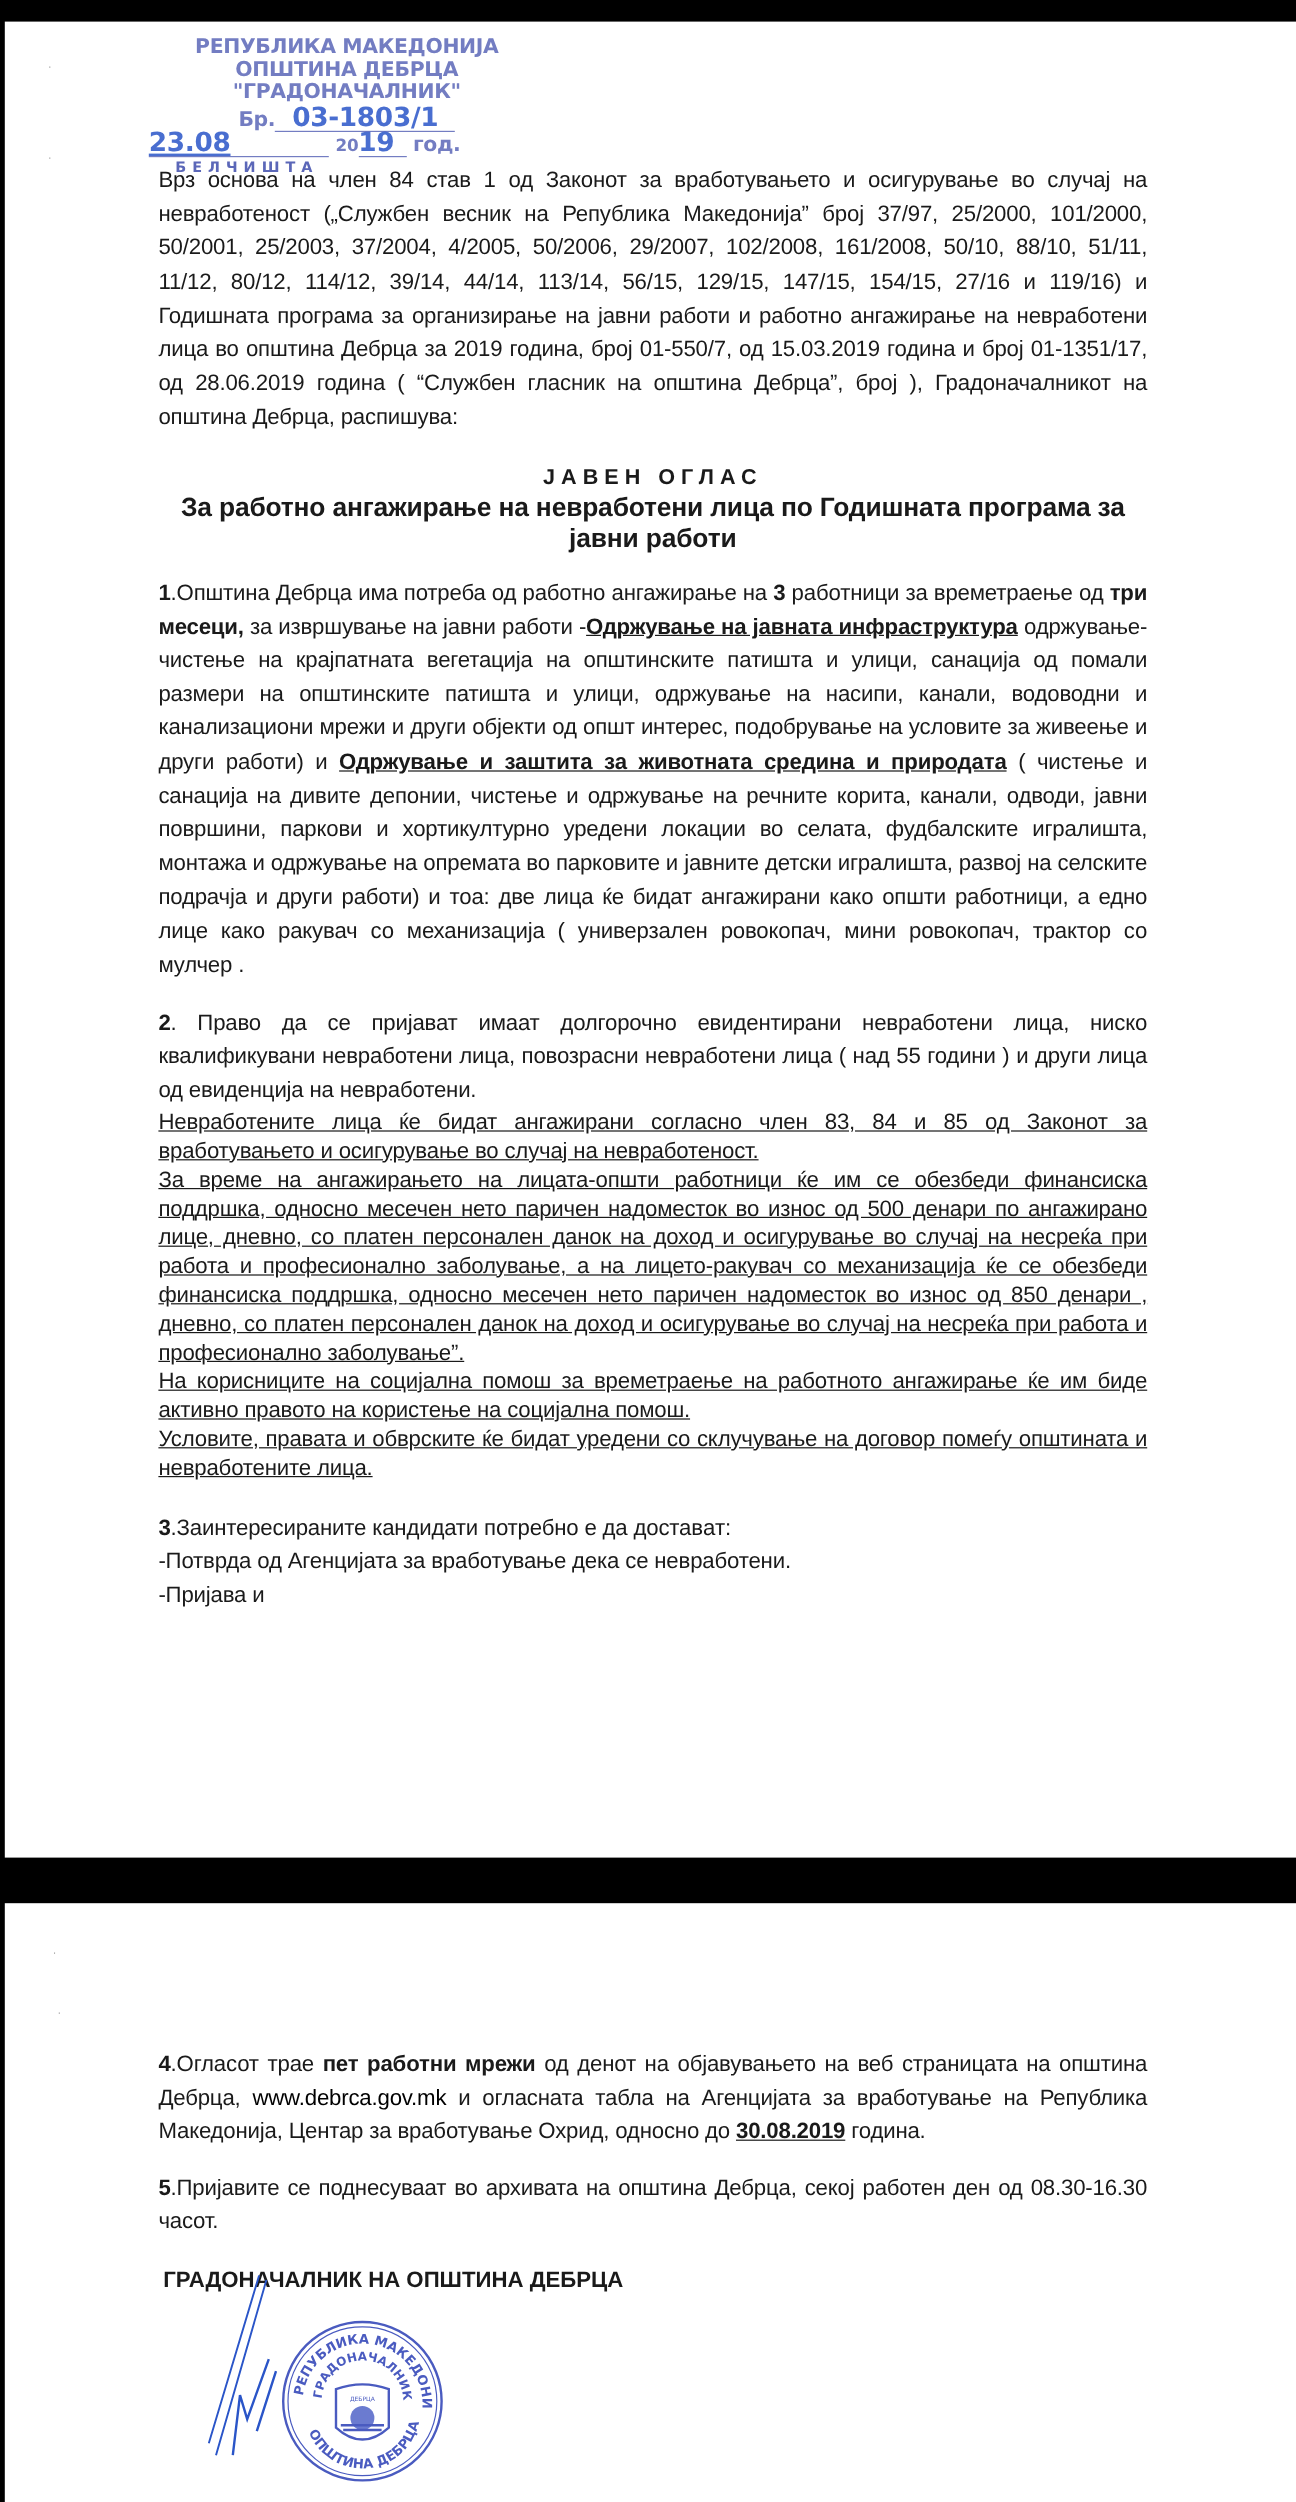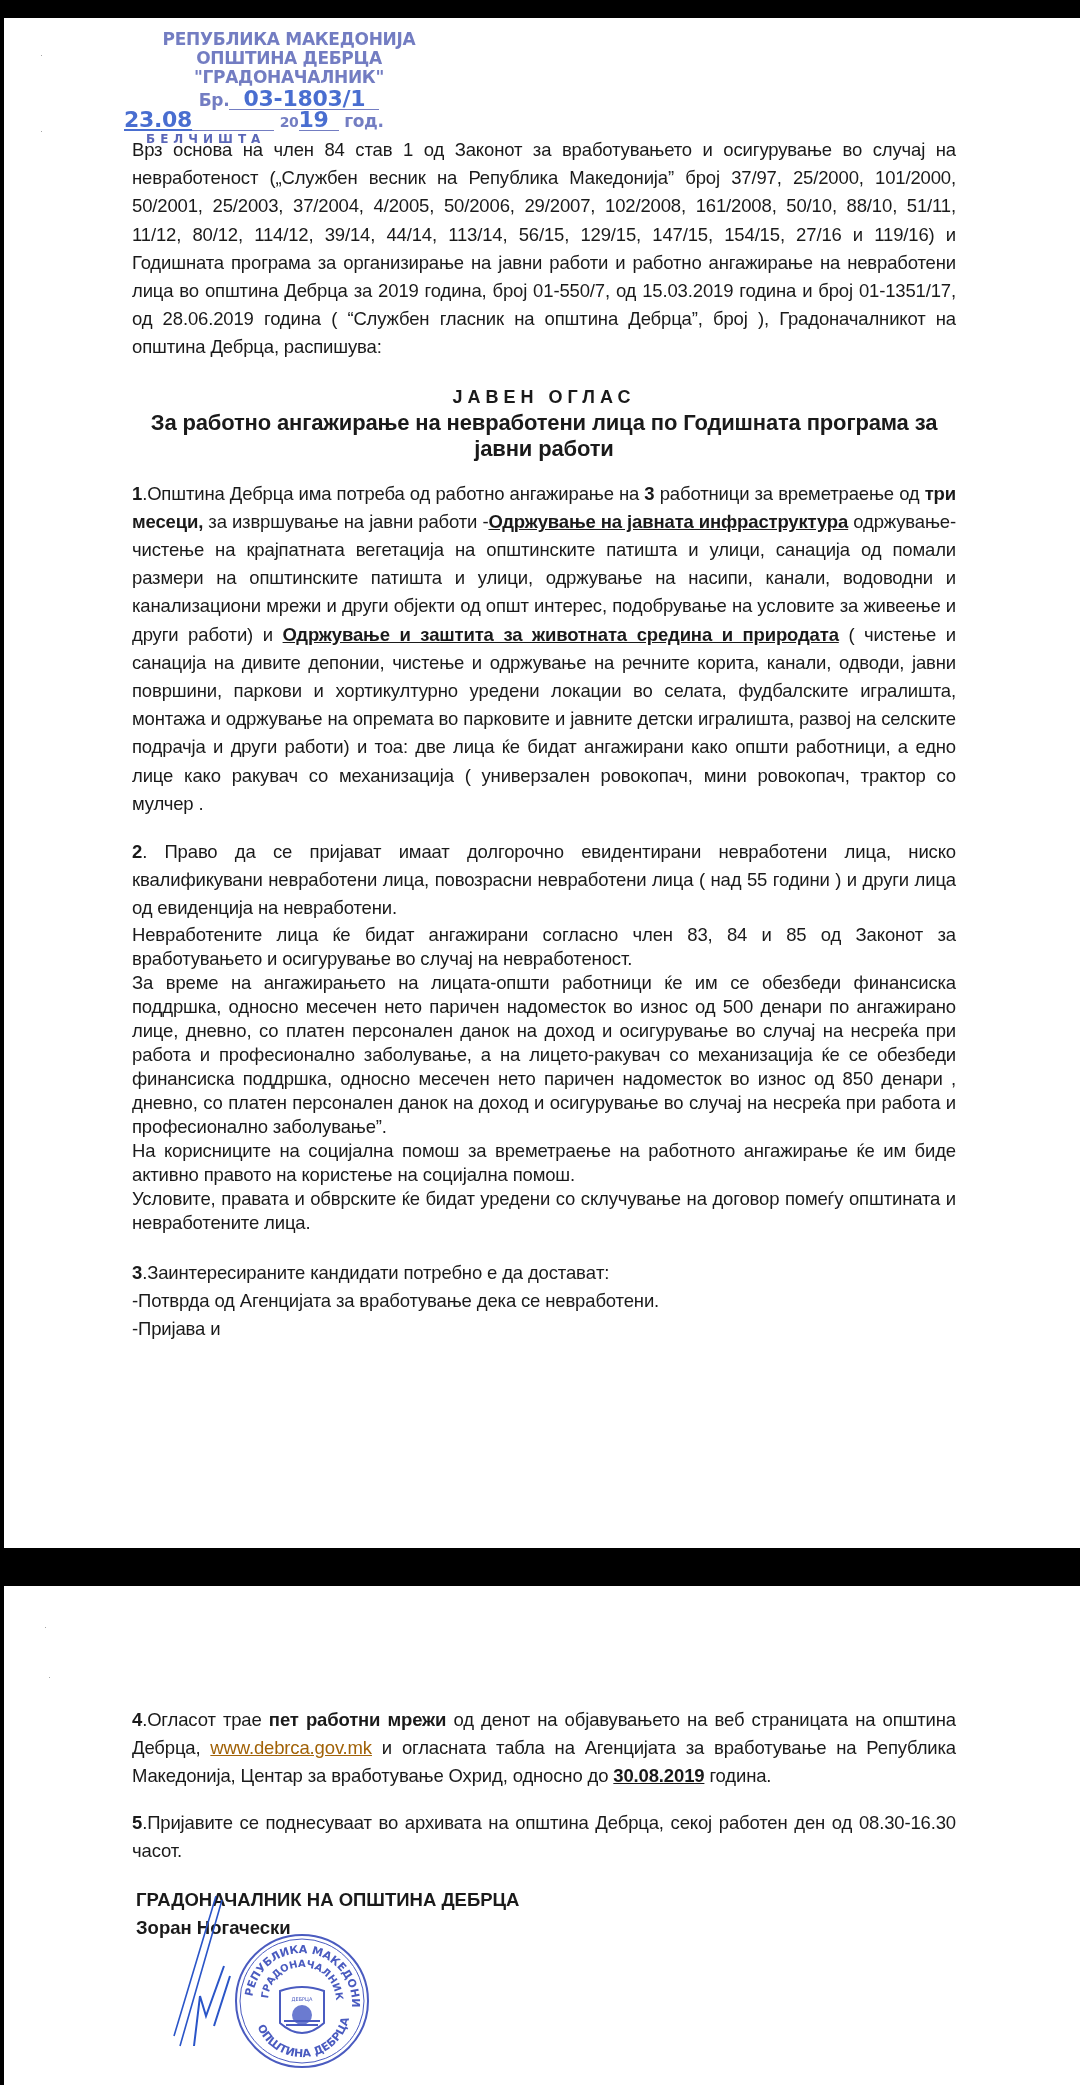--- a/index.html
+++ b/index.html
@@ -11,22 +11,22 @@
   .stamp .l { font-size: 17px; line-height: 19px; letter-spacing: -0.3px; font-weight: bold; opacity: .85; }
   .stamp .hw { color: #2a55c8; font-family: "DejaVu Sans", sans-serif; font-size: 22px; }
   .stamp .line { display:inline-block; border-bottom: 1.5px solid #5b67b8; }
   .stamp .city { font-size: 12px; letter-spacing: 5px; font-weight: bold; text-align: left; margin-left: -8px; }
   .body { position: absolute; left: 128px; width: 824px; font-size: 18.5px; line-height: 28.2px; text-align: justify; font-family: "Liberation Sans", sans-serif; letter-spacing: -0.15px; }
   .body p { margin: 0; }
   .title { text-align: center; font-weight: bold; font-size: 18px; letter-spacing: 5px; }
   .subtitle { text-align: center; font-weight: bold; font-size: 22px; }
   b { font-weight: bold; }
   .ul { text-decoration: underline; font-weight: bold; }
-  .link { text-decoration: underline; color: #a16207; }
-  .tight { line-height: 24px; }
+  .link { color: #000000; }
+  .tight { line-height: 24px; text-decoration: underline; }
   .sign { position: absolute; left: 132px; top: 300px; font-weight: bold; font-size: 18.5px; line-height: 28px; }
   .seal { position: absolute; left: 228px; top: 345px; }
   .signature { position: absolute; left: 150px; top: 310px; }
   .speck { position:absolute; color:#999; font-size:9px; }
 </style>
 </head>
 <body>
 
 <div class="page page1">
   <span class="speck" style="left:36px;top:32px;">·</span>
@@ -72,21 +72,20 @@
   <span class="speck" style="left:44px;top:86px;">·</span>
 
   <div class="body" style="top:120px;">
     <p><b>4</b><span>.Огласот трае </span><b>пет работни мрежи</b><span> од денот на објавувањето на веб страницата на општина Дебрца, </span><a class="link">www.debrca.gov.mk</a><span> и огласната табла на Агенцијата за вработување на Република Македонија, Центар за вработување  Охрид, односно до </span><span class="ul">30.08.2019</span><span> година.</span></p>
 
     <p style="margin-top:18px;"><b>5</b><span>.Пријавите се поднесуваат во архивата на општина Дебрца, секој работен ден од 08.30-16.30 часот.</span></p>
   </div>
 
   <div class="sign">
     <div>ГРАДОНАЧАЛНИК НА ОПШТИНА ДЕБРЦА</div>
-    <div>Зоран Ногачески</div>
   </div>
 
   <svg class="signature" width="100" height="170" viewBox="0 0 100 170">
     <path d="M62 0 L20 140 M68 4 L26 150" stroke="#2a55c8" stroke-width="1.6" fill="none"></path>
     <path d="M70 70 L52 120 L46 100 L40 150 M76 80 L60 130" stroke="#2a55c8" stroke-width="2" fill="none"></path>
   </svg>
 
   <svg class="seal" width="140" height="140" viewBox="0 0 140 140">
     <defs>
       <path id="sealTop" d="M 20 72 A 50 50 0 0 1 120 72"></path>

